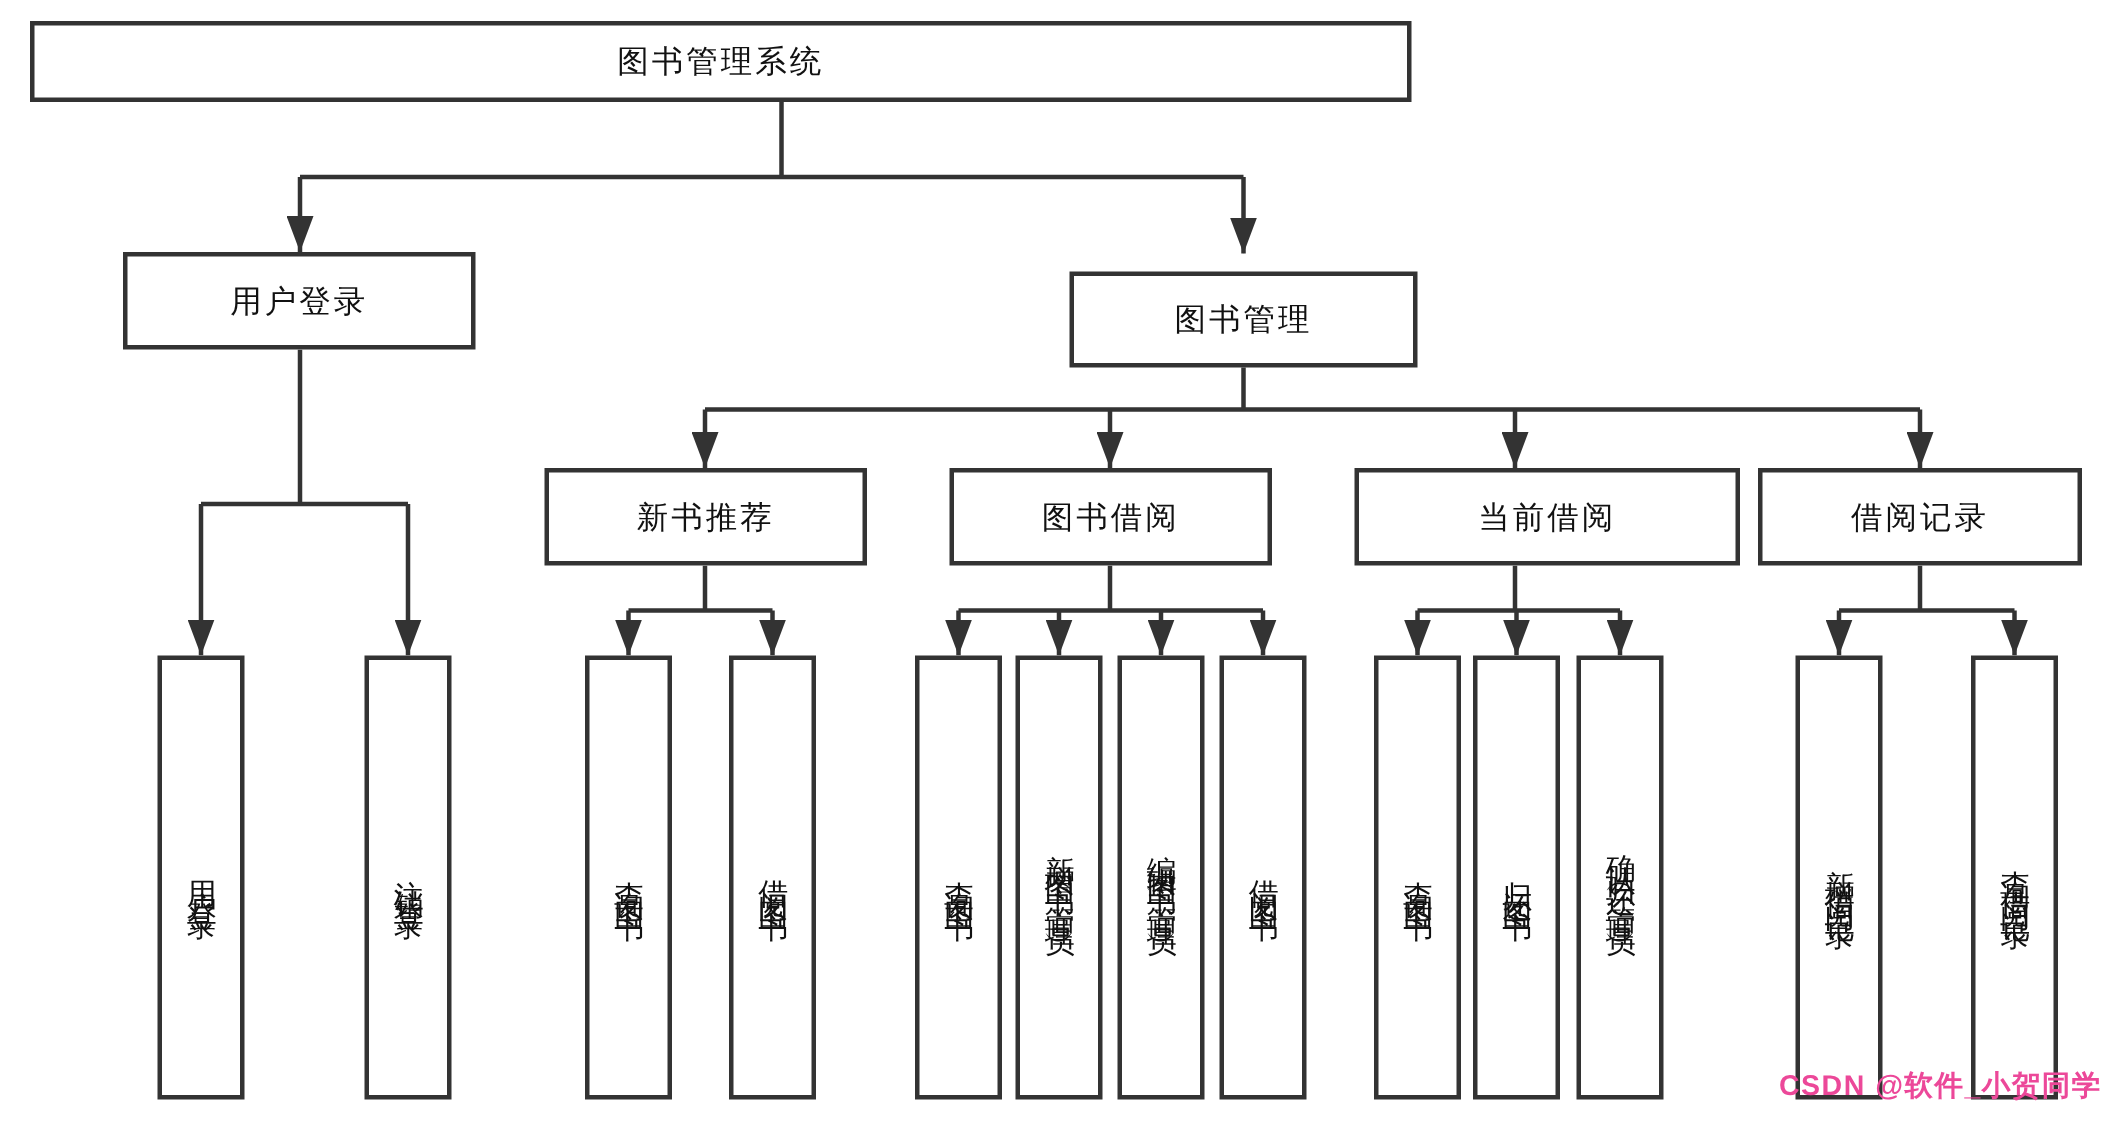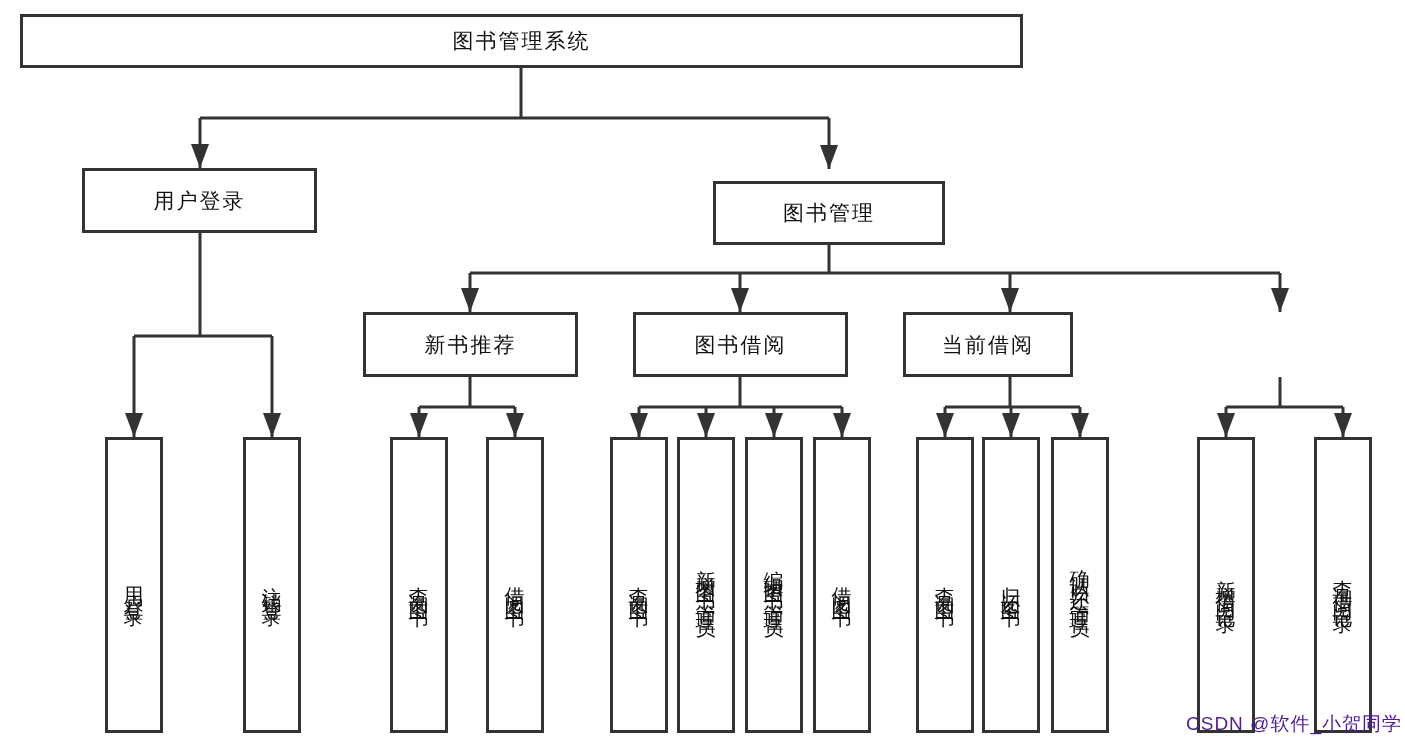--- a/index.html
+++ b/index.html
@@ -46,23 +46,24 @@
     letter-spacing: 7px;
     line-height: 1;
     white-space: nowrap;
   }
   .watermark {
     position: absolute;
     left: 1186px;
     top: 711px;
     font-size: 19px;
     letter-spacing: 1px;
-    color: #4c1d95;
+    color: #ec4899;
     z-index: 5;
     white-space: nowrap;
+    font-weight: bold;
   }
 </style>
 </head>
 <body>
 
 <div class="canvas">
 
   <svg class="connectors" viewBox="0 0 1405 747" xmlns="http://www.w3.org/2000/svg">
     <defs>
       <marker id="ah" viewBox="0 0 24 18" refX="24" refY="9" markerWidth="24" markerHeight="18" markerUnits="userSpaceOnUse" orient="auto">
@@ -97,39 +98,42 @@
     <path d="M1010 377 V407 M945 407 H1080" stroke="#333333" stroke-width="3" fill="none"></path>
     <line x1="945" y1="407" x2="945" y2="437" stroke="#333333" stroke-width="3" marker-end="url(#ah)"></line>
     <line x1="1011" y1="407" x2="1011" y2="437" stroke="#333333" stroke-width="3" marker-end="url(#ah)"></line>
     <line x1="1080" y1="407" x2="1080" y2="437" stroke="#333333" stroke-width="3" marker-end="url(#ah)"></line>
 
     <path d="M1280 377 V407 M1226 407 H1343" stroke="#333333" stroke-width="3" fill="none"></path>
     <line x1="1226" y1="407" x2="1226" y2="437" stroke="#333333" stroke-width="3" marker-end="url(#ah)"></line>
     <line x1="1343" y1="407" x2="1343" y2="437" stroke="#333333" stroke-width="3" marker-end="url(#ah)"></line>
   </svg>
 
-  <div class="node h-node" style="left:20px; top:14px; width:1003px; height:54px;">
+  <div class="node h-node" style="left:20px; top:14px; width:921px; height:54px;">
     <span>图书管理系统</span>
   </div>
 
   <div class="node h-node" style="left:82px; top:168px; width:235px; height:65px;">
     <span>用户登录</span>
   </div>
   <div class="node h-node" style="left:713px; top:169px; width:232px; height:64px;margin-top:12px;">
     <span>图书管理</span>
   </div>
 
   <div class="node h-node" style="left:633px; top:312px; width:215px; height:65px;">
     <span>图书借阅</span>
   </div>
   <div class="node h-node" style="left:363px; top:312px; width:215px; height:65px;">
     <span>新书推荐</span>
   </div>
-  <div class="node h-node" style="left:903px; top:312px; width:170px; height:65px;">
+  <div class="node h-node" style="left:903px; top:312px; width:257px; height:65px;">
     <span>当前借阅</span>
+  </div>
+  <div class="node h-node" style="left:1172px; top:312px; width:216px; height:65px;">
+    <span>借阅记录</span>
   </div>
 
   <div class="node v-node" style="left:105px; top:437px; width:58px; height:296px;">
     <span>用户登录</span>
   </div>
   <div class="node v-node" style="left:243px; top:437px; width:58px; height:296px;">
     <span>注销登录</span>
   </div>
 
   <div class="node v-node" style="left:390px; top:437px; width:58px; height:296px;">

